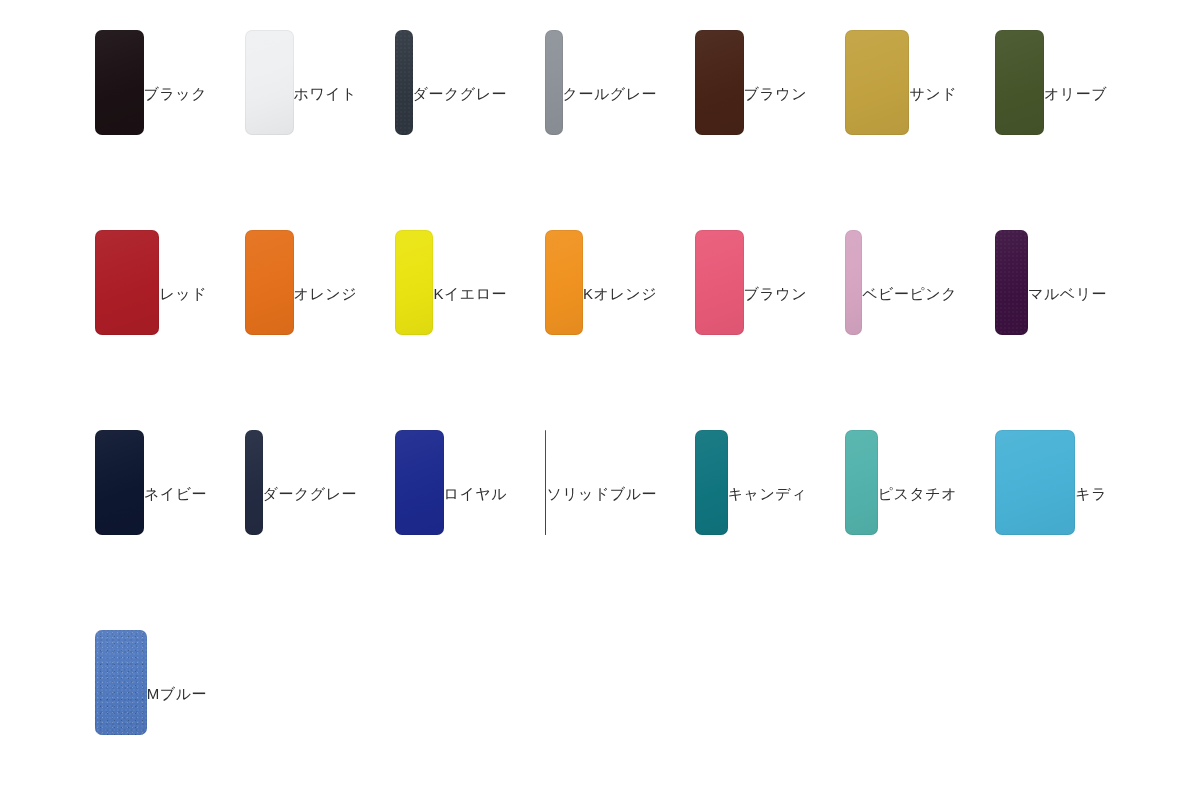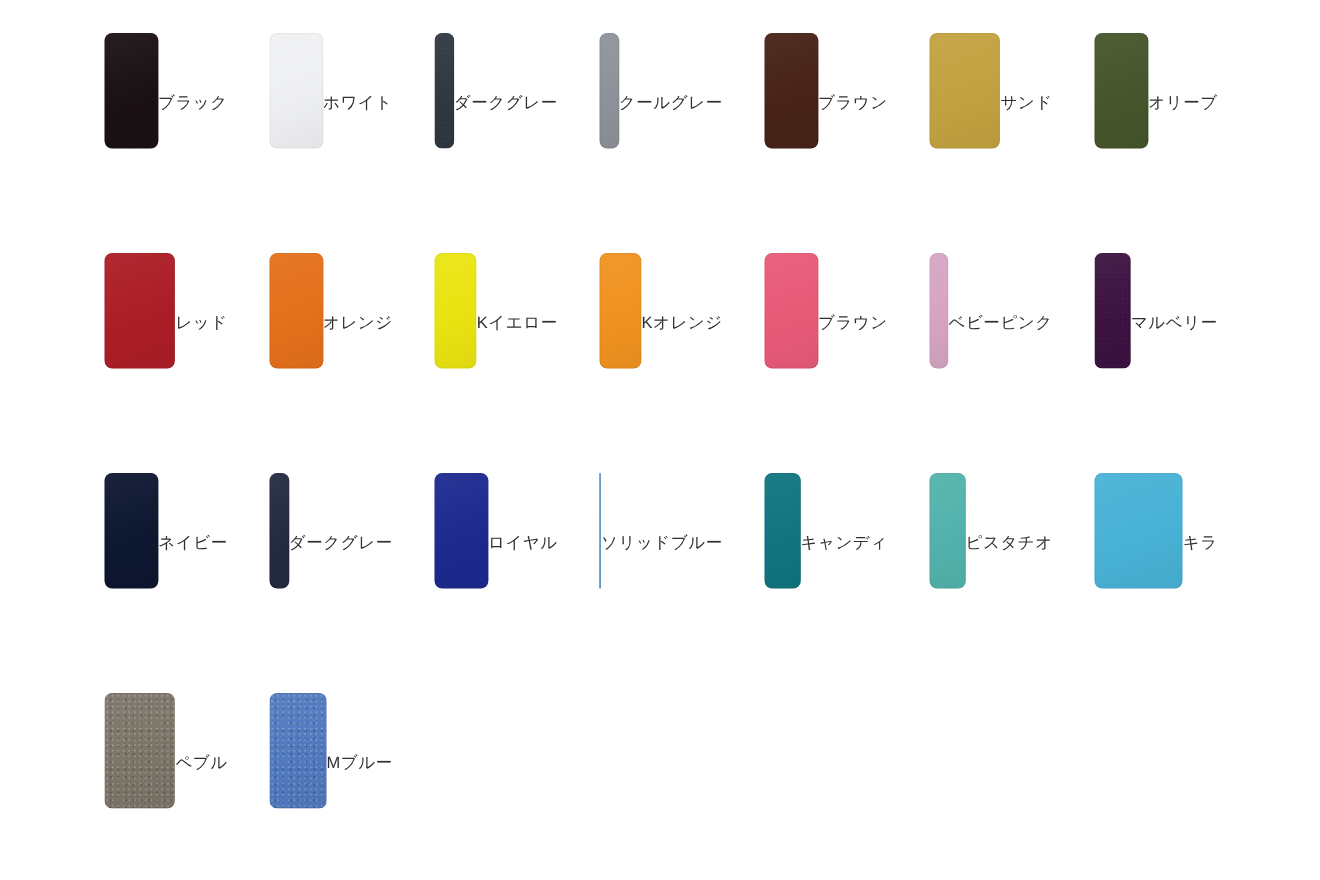--- a/index.html
+++ b/index.html
@@ -200,21 +200,17 @@
         <div class="swatch-chip" style="background-color: rgb(82, 179, 172);"></div>
         <div class="swatch-label">ピスタチオ</div>
       </div>
       <div class="swatch-cell">
         <div class="swatch-chip" style="background-color: rgb(72, 178, 214);"></div>
         <div class="swatch-label">キラ</div>
       </div>
     </div>
     <div class="swatch-row">
       <div class="swatch-cell">
-        <div class="swatch-chip melange" style="background-color: rgb(125, 116, 104);"></div>
-        <div class="swatch-label">ペブル</div>
-      </div>
-      <div class="swatch-cell">
         <div class="swatch-chip melange" style="background-color: rgb(80, 121, 191);"></div>
         <div class="swatch-label">Mブルー</div>
       </div>
     </div>
   </main>
 
 </body></html>

